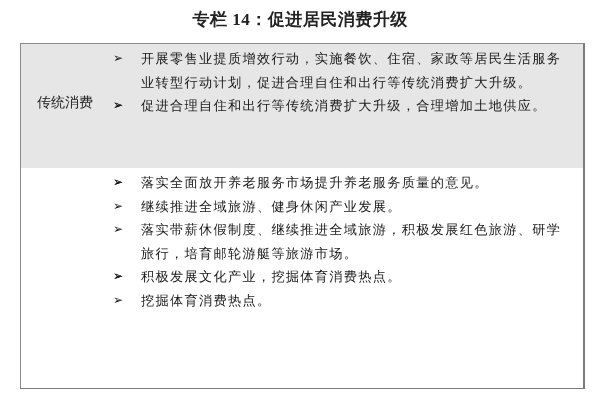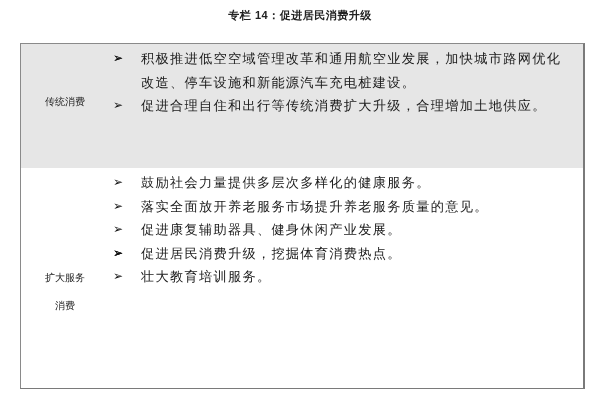--- a/index.html
+++ b/index.html
@@ -1,28 +1,28 @@
 <!DOCTYPE html>
 <html><head>
 <meta charset="utf-8">
 <style>
   html, body { margin: 0; padding: 0; background: #ffffff; }
   body { width: 600px; height: 410px; position: relative; overflow: hidden;
          font-family: "DejaVu Serif", "Liberation Serif", serif; color: #1a1a1a; }
   .title { position: absolute; top: 8px; left: 0; width: 600px; text-align: center;
-           font-size: 11px; font-weight: bold; font-family: Liberation Sans, sans-serif;
+           font-size: 17px; font-weight: bold; font-family: Liberation Serif, serif;
            color: #222; letter-spacing: 0.5px; }
   .box { position: absolute; left: 20px; top: 43px; width: 565px; height: 346px;
          border: 1px solid #8a8a8a; border-right: 2px solid #7a7a7a; border-bottom: 2px solid #7a7a7a;
          box-sizing: border-box; }
   .section { position: absolute; left: 0; width: 100%; }
   .sec1 { top: 0; height: 124px; background: #e6e6e6; }
   .sec2 { top: 124px; height: 220px; background: #ffffff; }
   .label { position: absolute; left: 0; width: 88px; text-align: center;
-           font-family: "DejaVu Sans", "Liberation Sans", sans-serif; font-size: 10px;
+           font-family: "DejaVu Sans", "Liberation Sans", sans-serif; font-size: 14px;
            line-height: 28px; color: #222; }
   .sec1 .label { top: 44px; }
   .sec2 .label { top: 96px; }
   .items { position: absolute; left: 90px; right: 8px; top: 0; }
   .sec1 .items { top: 3px; }
   .sec2 .items { top: 3px; }
   .item { position: relative; padding-left: 30px; font-size: 13.2px; line-height: 23.5px;
           letter-spacing: 1.3px; }
   .bullet { position: absolute; left: 2px; top: 0; font-size: 12px; color: #111;
             font-family: "DejaVu Sans", sans-serif; }
@@ -32,35 +32,31 @@
 
 <div class="title">专栏 14：促进居民消费升级</div>
 
 <div class="box">
 
   <div class="section sec1">
     <div class="label">
       <div>传统消费</div>
     </div>
     <div class="items">
+      <div class="item"><span class="bullet">➢</span><span>开展零售业提质增效行动，实施餐饮、住宿、家政等居民生活服务业转型行动计划，促进合理自住和出行等传统消费扩大升级。</span></div>
       <div class="item"><span class="bullet">➢</span></div>
-      <div class="item"><span class="bullet">➢</span><span>积极推进低空空域管理改革和通用航空业发展，加快城市路网优化改造、停车设施和新能源汽车充电桩建设。</span></div>
       <div class="item"><span class="bullet">➢</span><span>促进合理自住和出行等传统消费扩大升级，合理增加土地供应。</span></div>
     </div>
   </div>
 
   <div class="section sec2">
-    <div class="label">
-      <div>扩大服务</div>
-      <div>消费</div>
-    </div>
     <div class="items">
-      <div class="item"><span class="bullet">➢</span><span>鼓励社会力量提供多层次多样化的健康服务。</span></div>
+      <div class="item"><span class="bullet">➢</span></div>
       <div class="item"><span class="bullet">➢</span><span>落实全面放开养老服务市场提升养老服务质量的意见。</span></div>
-      <div class="item"><span class="bullet">➢</span><span>促进康复辅助器具、健身休闲产业发展。</span></div>
+      <div class="item"><span class="bullet">➢</span><span>继续推进全域旅游、健身休闲产业发展。</span></div>
+      <div class="item"><span class="bullet">➢</span><span>落实带薪休假制度、继续推进全域旅游，积极发展红色旅游、研学旅行，培育邮轮游艇等旅游市场。</span></div>
       <div class="item"><span class="bullet">➢</span></div>
-      <div class="item"><span class="bullet">➢</span></div>
-      <div class="item"><span class="bullet">➢</span><span>促进居民消费升级，挖掘体育消费热点。</span></div>
-      <div class="item"><span class="bullet">➢</span><span>壮大教育培训服务。</span></div>
+      <div class="item"><span class="bullet">➢</span><span>积极发展文化产业，挖掘体育消费热点。</span></div>
+      <div class="item"><span class="bullet">➢</span><span>挖掘体育消费热点。</span></div>
     </div>
   </div>
 
 </div>
 
 </body></html>

